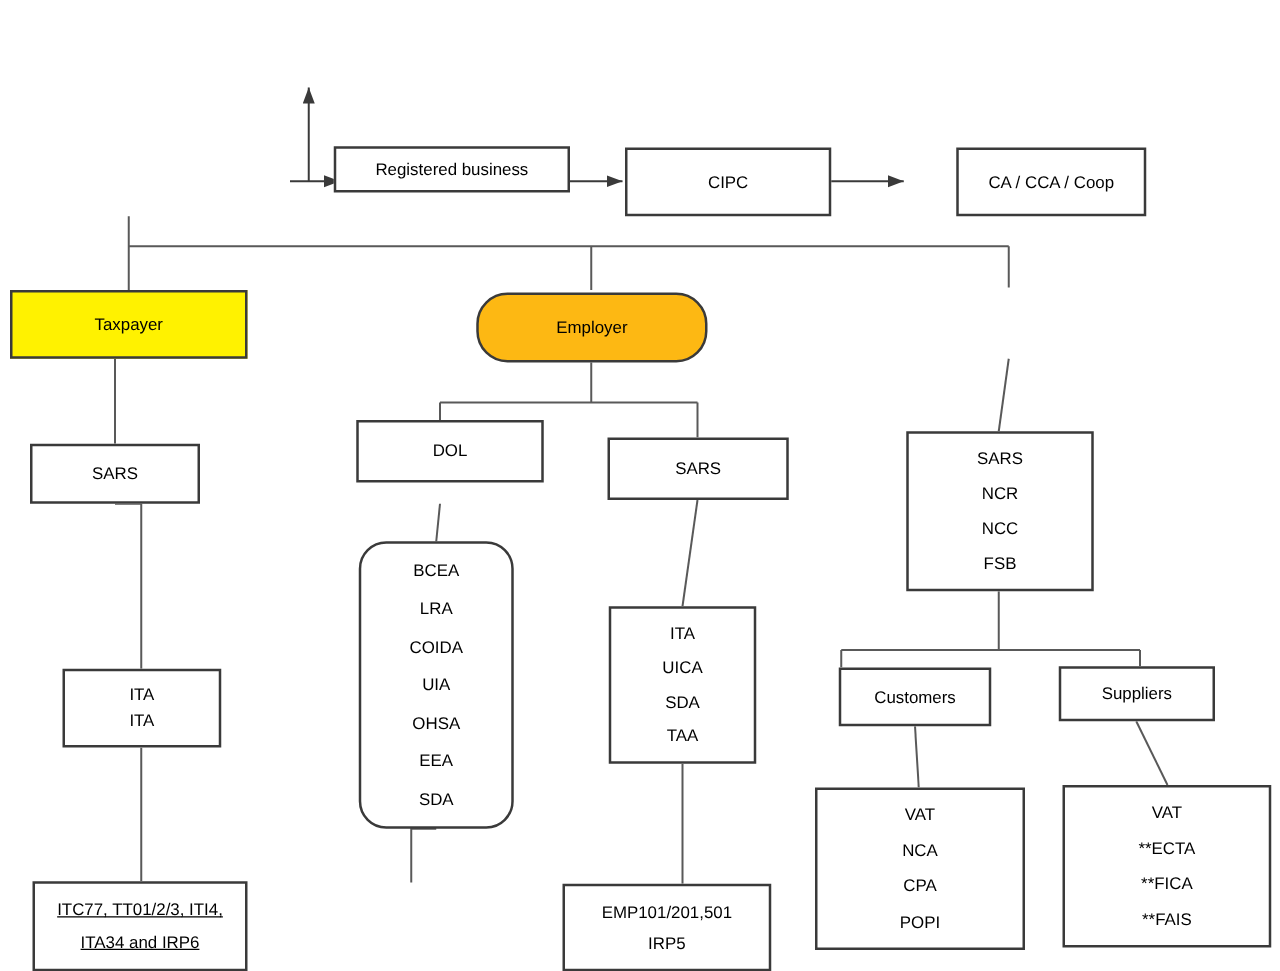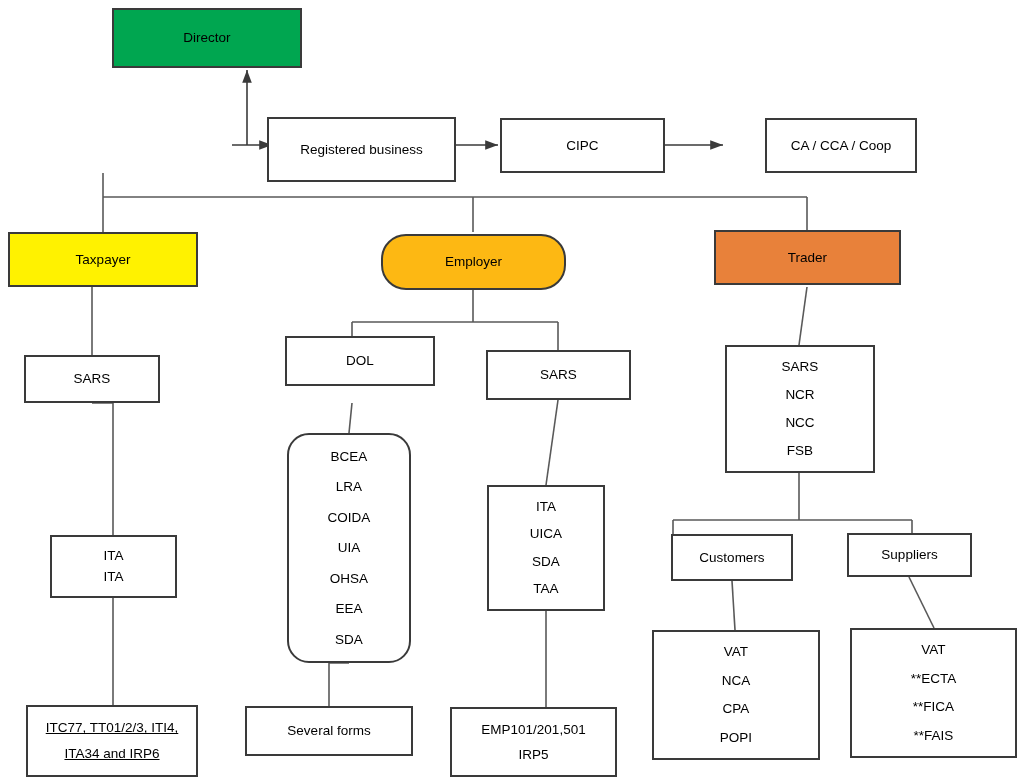--- a/index.html
+++ b/index.html
@@ -101,48 +101,42 @@
       <path d="M799,473 L799,520"></path>
       <path d="M673,520 L912,520"></path>
       <path d="M673,520 L673,534"></path>
       <path d="M912,520 L912,533"></path>
 
       <path d="M732,581 L735,630"></path>
       <path d="M909,577 L934,628"></path>
     </g>
   </svg>
 
-  <div class="node" style="left:112px; top:8px; width:190px; height:60px; background:#00A650;">
-    <span class="line">Director</span>
-  </div>
-
-
-  <div class="node" style="left:267px; top:117px; width:189px; height:65px;">
+
+
+  <div class="node" style="left:267px; top:117px; width:189px; height:37px;">
     <span class="line">Registered business</span>
   </div>
 
   <div class="node" style="left:500px; top:118px; width:165px; height:55px;">
     <span class="line">CIPC</span>
   </div>
 
   <div class="node" style="left:722px; top:118px; width:152px; height:55px;margin-left:43px;">
     <span class="line">CA / CCA / Coop</span>
   </div>
 
   <div class="node" style="left:8px; top:232px; width:190px; height:55px; background:#FFF200;">
     <span class="line">Taxpayer</span>
   </div>
 
   <div class="node" style="left:381px; top:234px; width:185px; height:56px; background:#FDB813;border-radius:25px;">
     <span class="line">Employer</span>
   </div>
 
-  <div class="node" style="left:714px; top:230px; width:187px; height:55px; background:#E8813A;">
-    <span class="line">Trader</span>
-  </div>
 
   <div class="node" style="left:24px; top:355px; width:136px; height:48px;">
     <span class="line">SARS</span>
   </div>
 
   <div class="node pair" style="left:50px; top:535px; width:127px; height:63px;">
     <span class="line">ITA</span>
     <span class="line">ITA</span>
   </div>
 
@@ -158,23 +152,20 @@
   <div class="node stack" style="left:287px; top:433px; width:124px; height:230px;border-radius:22px;">
     <span class="line">BCEA</span>
     <span class="line">LRA</span>
     <span class="line">COIDA</span>
     <span class="line">UIA</span>
     <span class="line">OHSA</span>
     <span class="line">EEA</span>
     <span class="line">SDA</span>
   </div>
 
-  <div class="node" style="left:245px; top:706px; width:168px; height:50px;">
-    <span class="line">Several forms</span>
-  </div>
 
   <div class="node" style="left:486px; top:350px; width:145px; height:50px;">
     <span class="line">SARS</span>
   </div>
 
   <div class="node stack" style="left:487px; top:485px; width:118px; height:126px;">
     <span class="line">ITA</span>
     <span class="line">UICA</span>
     <span class="line">SDA</span>
     <span class="line">TAA</span>

